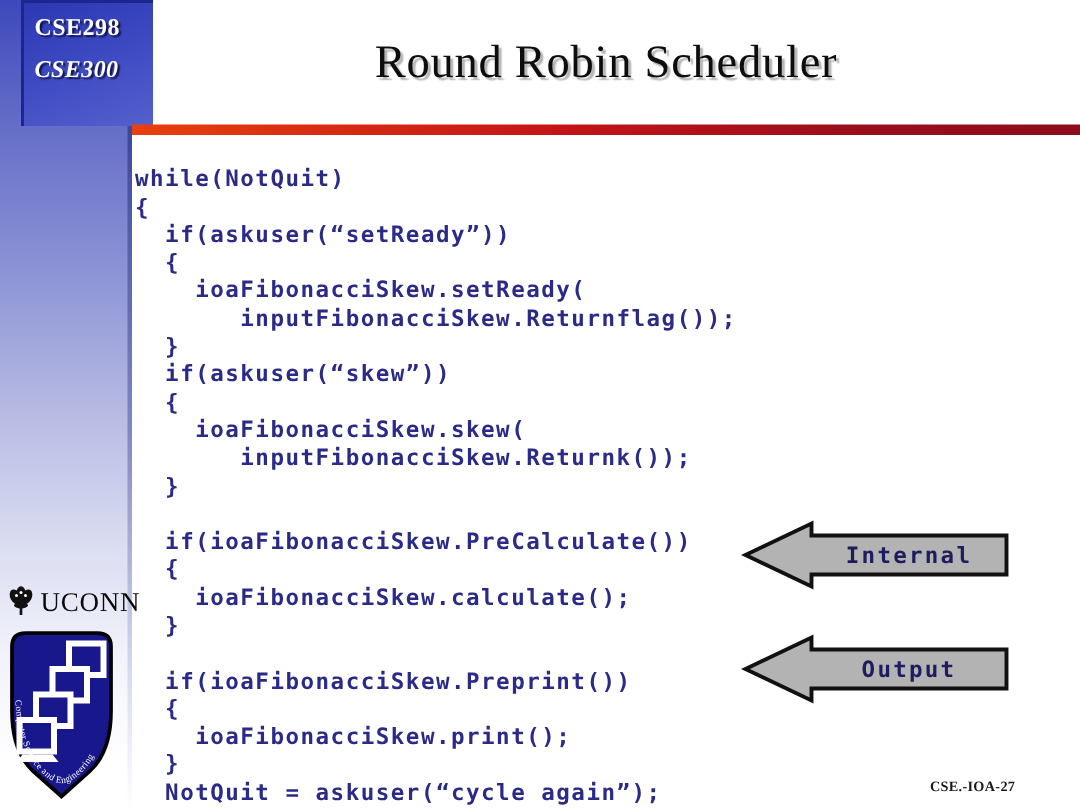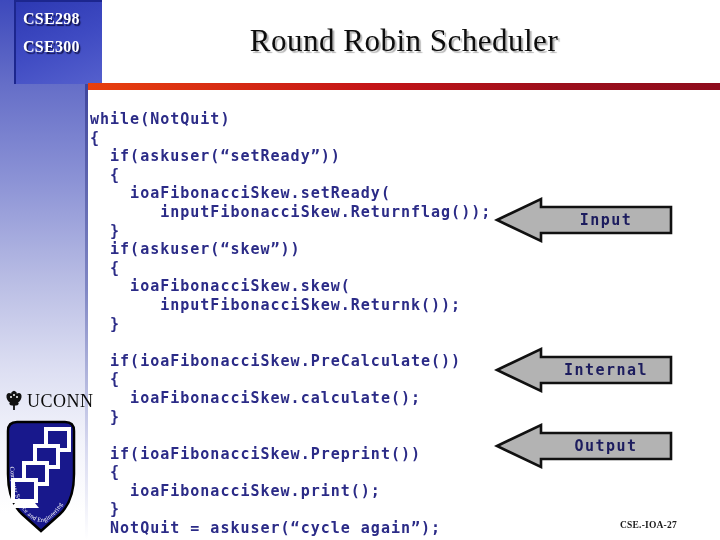--- a/index.html
+++ b/index.html
@@ -22,21 +22,21 @@
     position:absolute;left:14px;top:0;width:88px;height:84px;
     background:linear-gradient(160deg,#2c38b2 0%,#3e4ac2 50%,#5560cd 100%);
     box-shadow:inset 2px 2px 0 #1c268e;
   }
   .course-label{
     position:absolute;left:9px;width:75px;
     font:bold 16px/20px "Liberation Serif",serif;color:#ffffff;
     text-shadow:1.5px 1.5px 1px rgba(10,10,60,0.85);letter-spacing:0.3px;
   }
   .course-label.l1{top:9px;}
-  .course-label.l2{top:37px;}
+  .course-label.l2{top:37px;font-style:italic;}
   
   .slide-title{
     position:absolute;left:88px;top:22px;width:632px;height:38px;
     text-align:center;font:normal 31px/38px "Liberation Serif",serif;
     color:#0d0d0d;text-shadow:2px 2px 1px #b5b5b5;letter-spacing:0.5px;
   }
   
   .red-bar{
     position:absolute;left:88px;top:83px;width:632px;height:7px;
     background:linear-gradient(90deg,#e8400e 0%,#c41417 45%,#9b0e1b 75%,#8e0c1c 100%);
@@ -109,26 +109,20 @@
     ioaFibonacciSkew.calculate();
   }
 
   if(ioaFibonacciSkew.Preprint())
   {
     ioaFibonacciSkew.print();
   }
   NotQuit = askuser(“cycle again”);
 }</pre>
 
-  <div class="arrow a-input">
-    <svg width="180" height="48" viewBox="0 0 180 48">
-      <path d="M3,24 L47,3 L47,11 L177,11 L177,37 L47,37 L47,45 Z" fill="#b3b3b3" stroke="#111111" stroke-width="2.6" stroke-linejoin="miter"></path>
-    </svg>
-    <span class="arrow-label">Input</span>
-  </div>
 
   <div class="arrow a-output">
     <svg width="180" height="48" viewBox="0 0 180 48">
       <path d="M3,24 L47,3 L47,11 L177,11 L177,37 L47,37 L47,45 Z" fill="#b3b3b3" stroke="#111111" stroke-width="2.6" stroke-linejoin="miter"></path>
     </svg>
     <span class="arrow-label">Output</span>
   </div>
 
   <div class="arrow a-internal">
     <svg width="180" height="48" viewBox="0 0 180 48">

